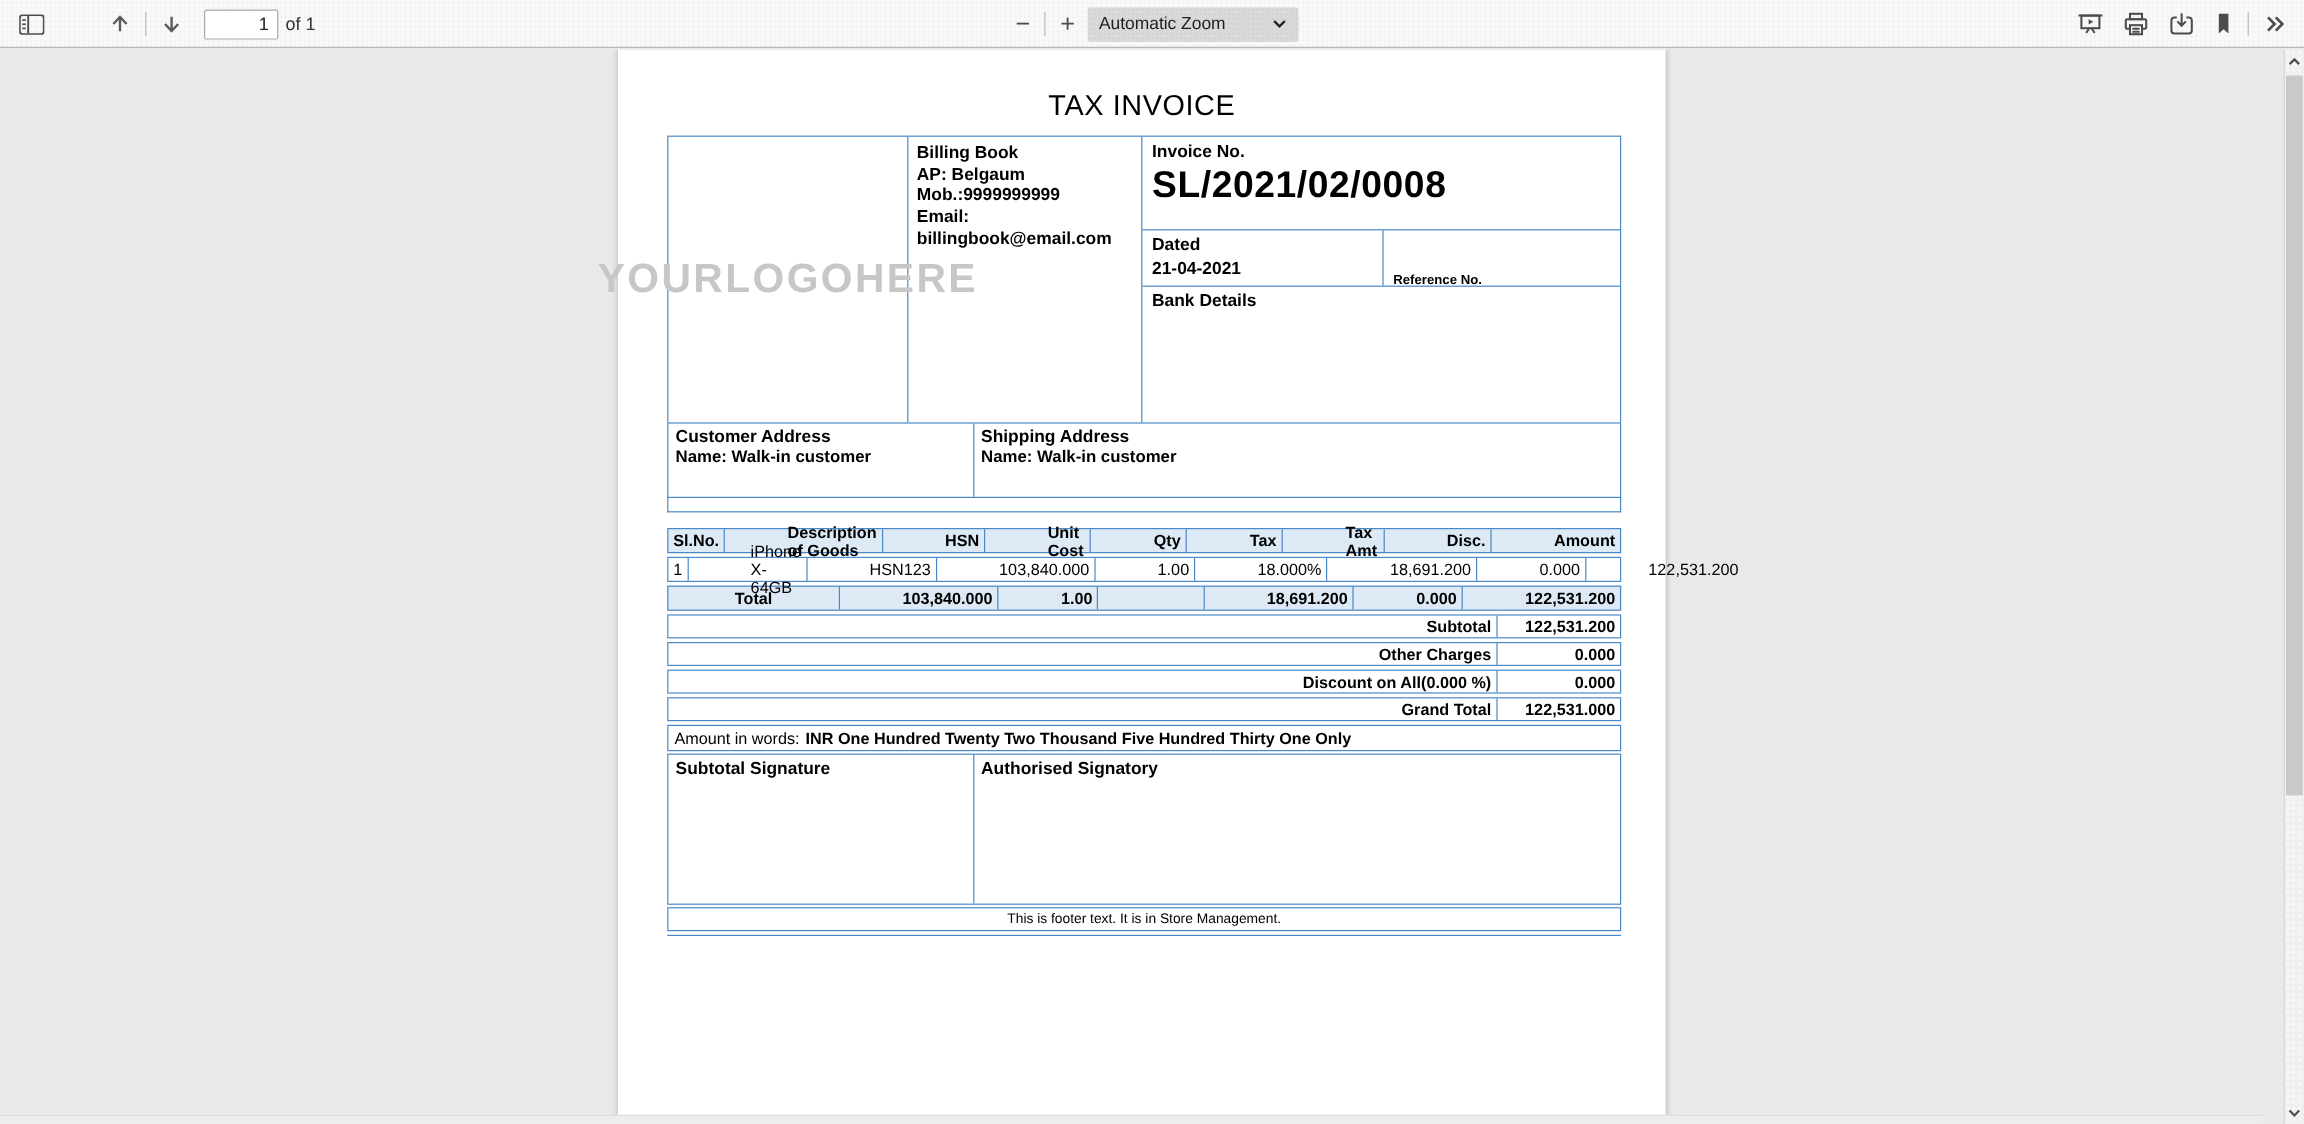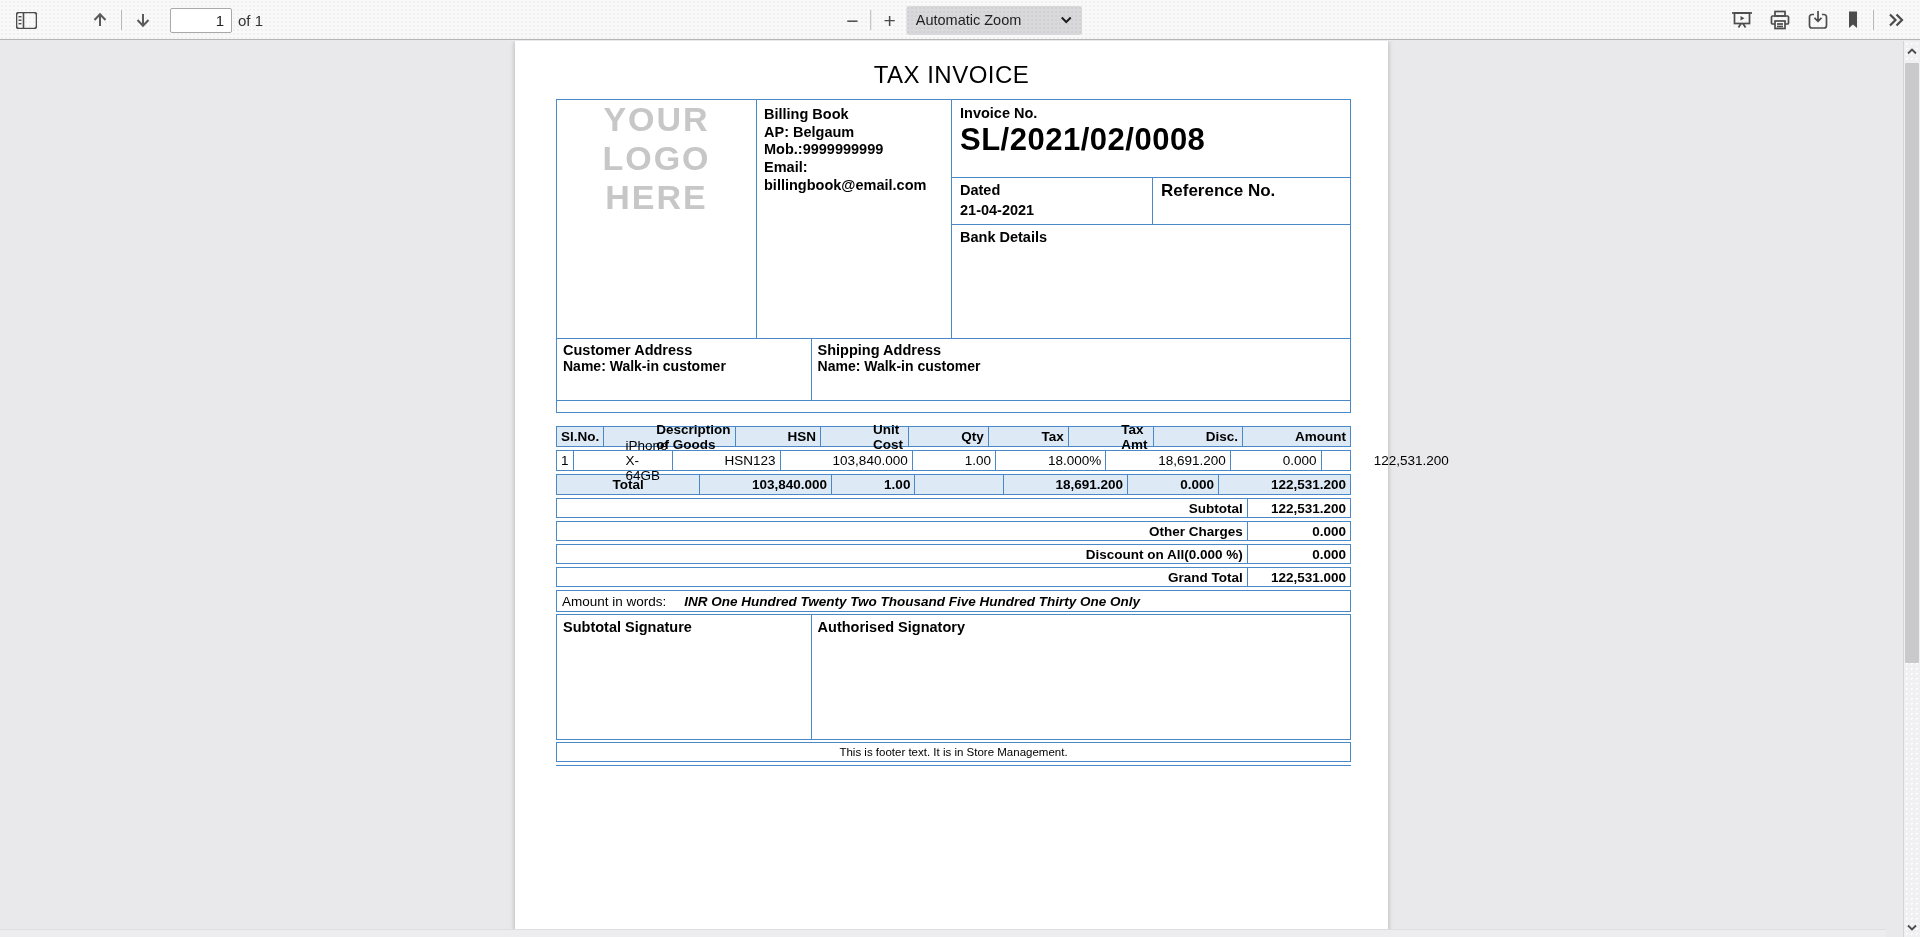--- a/index.html
+++ b/index.html
@@ -67,39 +67,39 @@
 
   
   .viewer-body { position:absolute; top:41px; left:0; right:17px; bottom:0; overflow:hidden; }
   .pdf-page {
     width:873px; height:940px; margin:0 auto; background:#fff;
     box-shadow:0 0 5px rgba(0,0,0,0.25);
   }
 
   
   :root { --bd:#4a89c8; --hdr-bg:#ddeaf6; --logo:#c7c7c7; }
-  .invoice { padding-top:20px; color:#000; }
+  .invoice { padding-top:34px; color:#000; }
   .doc-title { text-align:center; font-size:24px; font-weight:400; letter-spacing:0.5px; margin:0 0 10px 0; }
   .inv { width:795px; margin-left:41px; font-size:13.5px; }
 
   
   .head-block { display:flex; height:240px; border:1px solid var(--bd); }
   .logo-cell { width:200px; border-right:1px solid var(--bd);
-               display:flex; flex-direction:column; align-items:center; justify-content:flex-start; }
+               display:flex; flex-direction:row; align-items:center; justify-content:center; }
   .logo-line { font-size:34px; font-weight:bold; color:var(--logo); letter-spacing:2px; line-height:1.15; }
   .company-cell { width:195px; border-right:1px solid var(--bd); padding:6px 7px;
                   font-weight:bold; font-size:14.5px; line-height:1.22; }
   .head-right { flex:1; display:flex; flex-direction:column; }
   .invno-cell { height:78px; border-bottom:1px solid var(--bd); padding:5px 8px 0 8px; }
   .invno-label { font-weight:bold; font-size:14.5px; }
   .invno-value { font-weight:bold; font-size:31px; letter-spacing:0.5px; margin-top:1px; }
   .dated-row { display:flex; height:47px; border-bottom:1px solid var(--bd); }
   .dated-cell { width:50.5%; border-right:1px solid var(--bd); padding:3px 8px;
                 font-weight:bold; font-size:14.5px; line-height:1.35; }
-  .ref-cell { flex:1; padding:3px 8px; font-weight:bold; font-size:17px; }
+  .ref-cell { flex:1; padding:3px 8px; font-weight:bold; font-size:11px;margin-top:33px; }
   .bank-cell { flex:1; padding:4px 8px; font-weight:bold; font-size:14.5px; }
 
   
   .addr-row { display:flex; height:62px; border:1px solid var(--bd); border-top:none; }
   .addr-cell-l { width:32.1%; border-right:1px solid var(--bd); padding:3px 6px; }
   .addr-cell-r { flex:1; padding:3px 6px; }
   .addr-label { font-weight:bold; font-size:14.5px; }
   .addr-name  { font-weight:bold; font-size:14px; }
   .thin-row { height:12px; border:1px solid var(--bd); border-top:none; }
 
@@ -120,21 +120,21 @@
 
   
   .srow { display:flex; border:1px solid var(--bd); height:20px; margin-top:3px; font-weight:bold; }
   .slabel { width:87.1%; border-right:1px solid var(--bd); display:flex; align-items:center;
             justify-content:flex-end; padding-right:4px; }
   .svalue { flex:1; display:flex; align-items:center; justify-content:flex-end; padding-right:4px; }
 
   .words-row { display:flex; align-items:center; border:1px solid var(--bd); height:22px;
                margin-top:3px; padding:0 5px; }
   .words-label { font-size:13.5px; }
-  .words-text { font-weight:bold; font-style:italic; font-size:13.5px; margin-left:18px; }
+  .words-text { font-weight:bold; font-size:13.5px; margin-left:5px; }
 
   .sig-row { display:flex; height:126px; border:1px solid var(--bd); margin-top:2px; }
   .sig-l { width:32.1%; border-right:1px solid var(--bd); padding:4px 6px; font-weight:bold; font-size:14.5px; }
   .sig-r { flex:1; padding:4px 6px; font-weight:bold; font-size:14.5px; }
 
   .footer-row { border:1px solid var(--bd); height:20px; margin-top:2px;
                 display:flex; align-items:center; justify-content:center; font-size:11.5px; }
   .bottom-line { border-top:1px solid var(--bd); margin-top:3px; }
 
   svg { display:block; }

